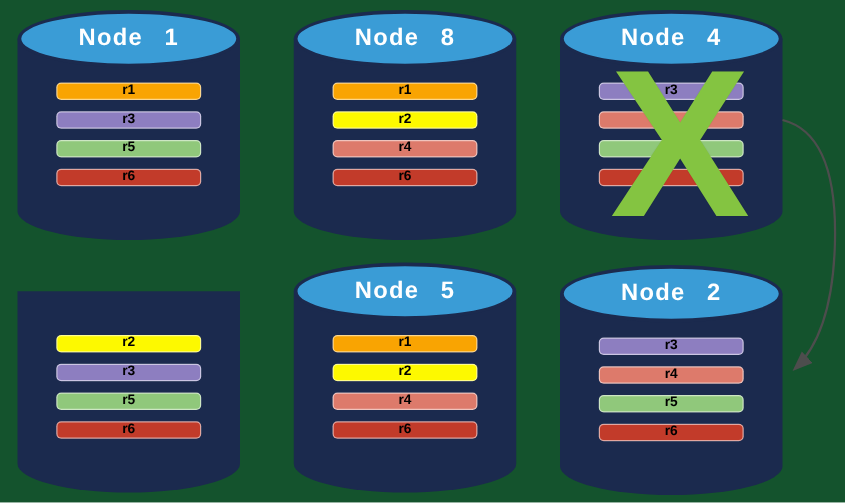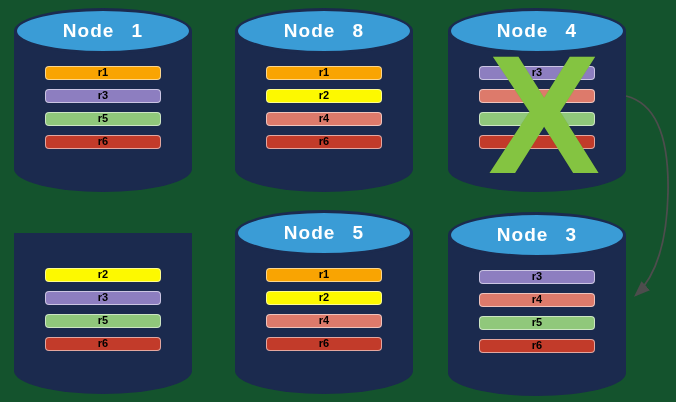--- a/index.html
+++ b/index.html
@@ -137,21 +137,21 @@
         </div>
       <div class="bar" style="background: rgb(194, 59, 42);">
           <span>r6</span>
         </div>
     </div>
   </div>
 
   <div class="node pos5">
     <div class="cyl-body"></div>
     <div class="cyl-top">
-      <span class="cyl-title">Node 3</span>
+      <span class="cyl-title">Node 2</span>
     </div>
     <div class="bars">
       <div class="bar" style="background: rgb(141, 126, 192);">
           <span>r3</span>
         </div>
       <div class="bar" style="background: rgb(221, 122, 107);">
           <span>r4</span>
         </div>
       <div class="bar" style="background: rgb(144, 200, 123);">
           <span>r5</span>

